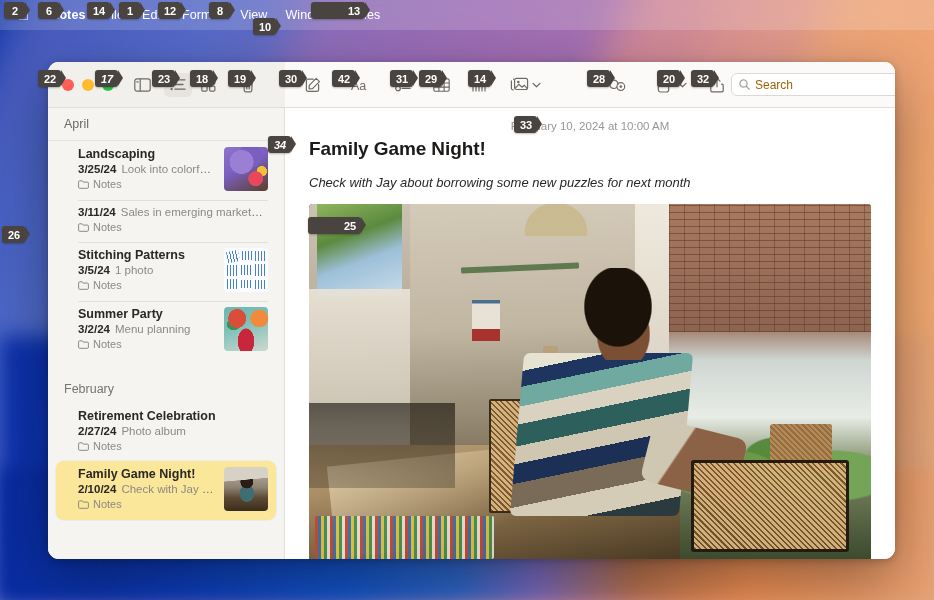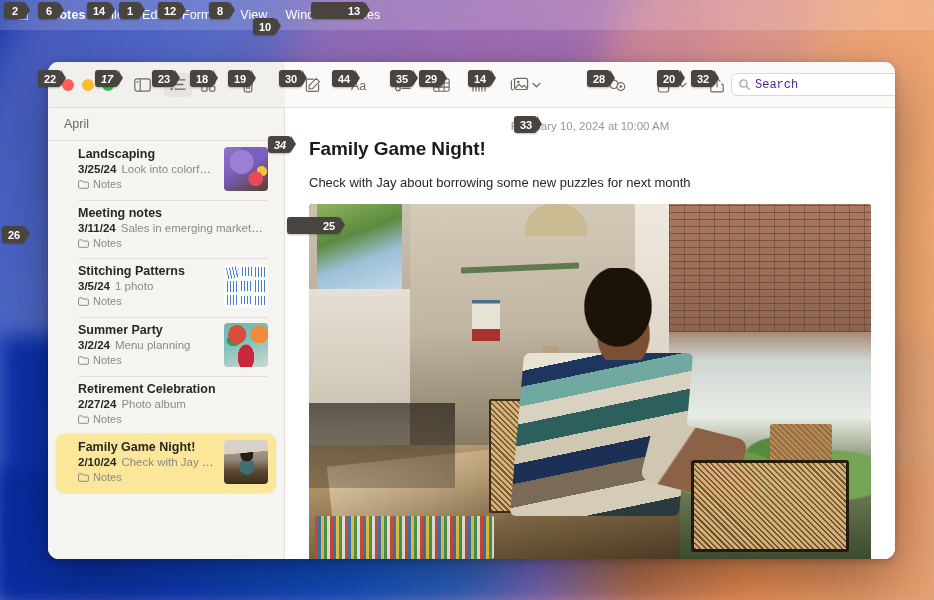--- a/index.html
+++ b/index.html
@@ -127,21 +127,21 @@
   svg { display:block; }
 
   .search-box {
     margin-left:auto;
     width:196px; height:23px;
     background:#ffffff;
     border:1px solid #dcd9d5;
     border-radius:6px;
     display:flex; align-items:center;
     padding:0 7px; gap:5px;
-    color:#4c1d95; font-size:12px;font-family:Liberation Mono, monospace;
+    color:#a16207; font-size:12px;
   }
 
   
   #win-body { flex:1; display:flex; min-height:0; }
 
   
   #notes-list {
     width:237px; flex:0 0 237px;
     background:#f6f4f1;
     border-right:1px solid #e3e0dc;
@@ -245,20 +245,21 @@
   }
   .note-heading {
     font-size:19px; font-weight:bold; color:#1d1b19;
     padding:0 24px 0 24px;
     letter-spacing:-.1px;
   }
   .note-para {
     font-size:13px; color:#2a2724;
     padding:14px 24px 12px 24px;
     line-height:1.4;
+    font-style:italic;
   }
   .note-photo {
     margin:0 24px;
     flex:1; min-height:0;
     border-radius:4px 4px 0 0;
     overflow:hidden;
     position:relative;
     background:#2b2119;
   }
   
@@ -572,21 +573,20 @@
                   </svg>
               </span>
               <span>Notes</span>
             </div>
           </div>
           <div class="note-thumb th-iris"></div>
         </div>
 
         <div class="note-row">
           <div class="note-main">
-            <div class="note-title">Meeting notes</div>
             <div class="note-sub">
               <span class="date">3/11/24</span><span class="snip">Sales in emerging markets…</span>
             </div>
             <div class="note-folder">
               <span style="display:flex">
                 <svg width="11" height="9" viewBox="0 0 11 9" fill="none" stroke="currentColor" stroke-width="1">
                     <path d="M0.6 2.1V7.3a1 1 0 0 0 1 1h7.8a1 1 0 0 0 1-1V3.1a1 1 0 0 0-1-1H5.2L4.2 0.8H1.6a1 1 0 0 0-1 1z"></path>
                   </svg>
               </span>
               <span>Notes</span>
@@ -633,20 +633,21 @@
                 <svg width="11" height="9" viewBox="0 0 11 9" fill="none" stroke="currentColor" stroke-width="1">
                     <path d="M0.6 2.1V7.3a1 1 0 0 0 1 1h7.8a1 1 0 0 0 1-1V3.1a1 1 0 0 0-1-1H5.2L4.2 0.8H1.6a1 1 0 0 0-1 1z"></path>
                   </svg>
               </span>
               <span>Notes</span>
             </div>
           </div>
           <div class="note-thumb th-food"></div>
         </div>
 
+        <div class="group-head" style="padding-top:22px">February</div>
 
         <div class="note-row">
           <div class="note-main">
             <div class="note-title">Retirement Celebration</div>
             <div class="note-sub">
               <span class="date">2/27/24</span><span class="snip">Photo album</span>
             </div>
             <div class="note-folder">
               <span style="display:flex">
                 <svg width="11" height="9" viewBox="0 0 11 9" fill="none" stroke="currentColor" stroke-width="1">
@@ -723,23 +724,23 @@
     <div class="badge" style="left: 209px; top: 2px;">8</div>
     <div class="badge" style="left: 253px; top: 18px;">10</div>
     <div class="badge" style="left: 311px; top: 2px; padding-left: 37px;">13</div>
     <div class="badge" style="left: 2px; top: 226px;">26</div>
     <div class="badge" style="left: 38px; top: 70px;">22</div>
     <div class="badge" style="left: 95px; top: 70px; font-style: italic;">17</div>
     <div class="badge" style="left: 152px; top: 70px;">23</div>
     <div class="badge" style="left: 190px; top: 70px;">18</div>
     <div class="badge" style="left: 228px; top: 70px;">19</div>
     <div class="badge" style="left: 279px; top: 70px;">30</div>
-    <div class="badge" style="left: 332px; top: 70px;">44</div>
-    <div class="badge" style="left: 390px; top: 70px;">35</div>
+    <div class="badge" style="left: 332px; top: 70px;">42</div>
+    <div class="badge" style="left: 390px; top: 70px;">31</div>
     <div class="badge" style="left: 419px; top: 70px;">29</div>
     <div class="badge" style="left: 468px; top: 70px;">14</div>
     <div class="badge" style="left: 587px; top: 70px;">28</div>
     <div class="badge" style="left: 657px; top: 70px;">20</div>
     <div class="badge" style="left: 691px; top: 70px;">32</div>
     <div class="badge" style="left: 514px; top: 116px;">33</div>
     <div class="badge" style="left: 268px; top: 136px; font-style: italic;">34</div>
-    <div class="badge" style="left: 287px; top: 217px; padding-left: 36px;">25</div>
+    <div class="badge" style="left: 308px; top: 217px; padding-left: 36px;">25</div>
   </div>
 
 </body></html>

